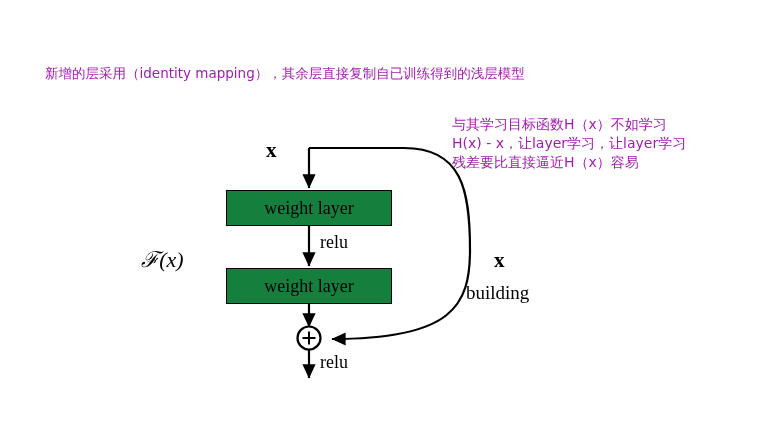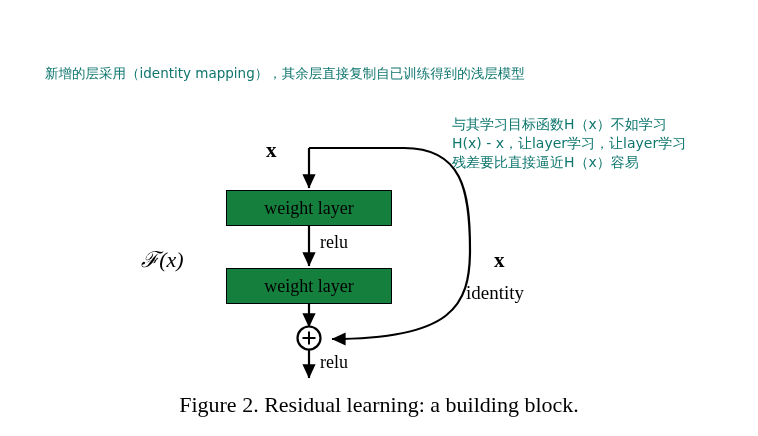--- a/index.html
+++ b/index.html
@@ -11,21 +11,21 @@
     position: relative;
     width: 758px;
     height: 436px;
     background: #ffffff;
     overflow: hidden;
     font-family: "Liberation Serif", serif;
     color: #000000;
   }
   .annot {
     position: absolute;
-    color: #0f766e;
+    color: #a21caf;
     font-family: "DejaVu Sans", sans-serif;
     font-size: 13.5px;
     line-height: 20px;
     white-space: pre;
   }
   #annot-top {
     left: 45px;
     top: 63px;
     font-size: 13.5px;
   }
@@ -155,18 +155,17 @@
     </svg>
 
     <div class="box" id="box-weight1">weight layer</div>
     <div class="box" id="box-weight2">weight layer</div>
 
     <div class="lbl" id="lbl-x-top">x</div>
     <div class="lbl" id="lbl-relu1">relu</div>
     <div class="lbl" id="lbl-relu2">relu</div>
     <div class="lbl" id="lbl-fx">ℱ(x)</div>
     <div class="lbl" id="lbl-x-identity">x</div>
-    <div class="lbl" id="lbl-identity">identity</div>
+    <div class="lbl" id="lbl-identity">building</div>
   </div>
 
-  <div id="caption">Figure 2. Residual learning: a building block.</div>
 
 </div>
 
 </body></html>

